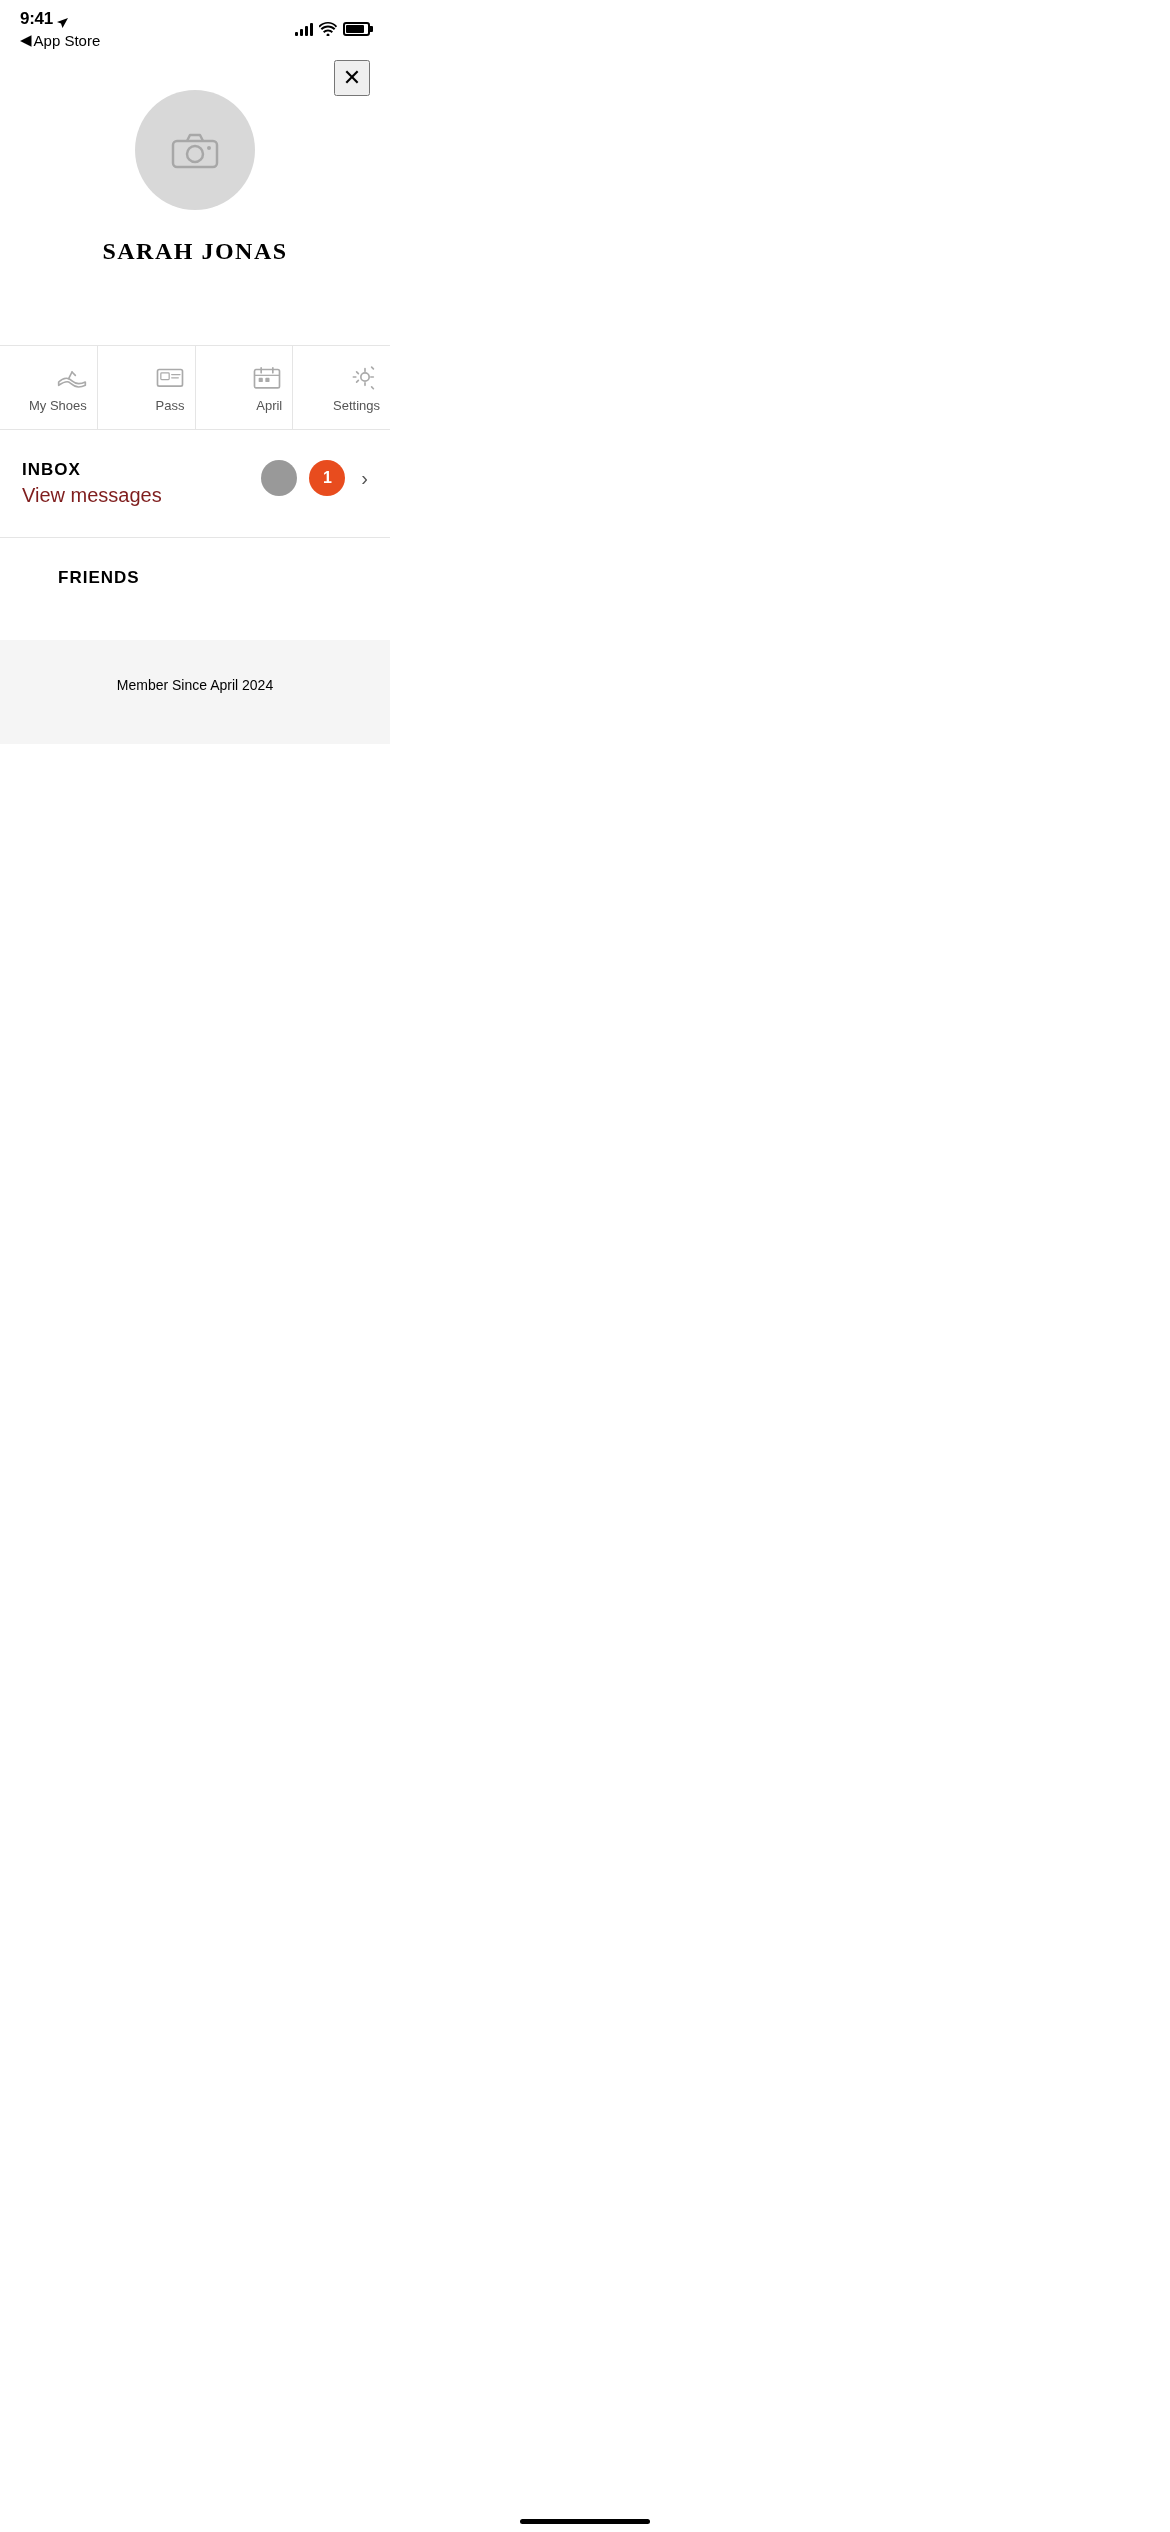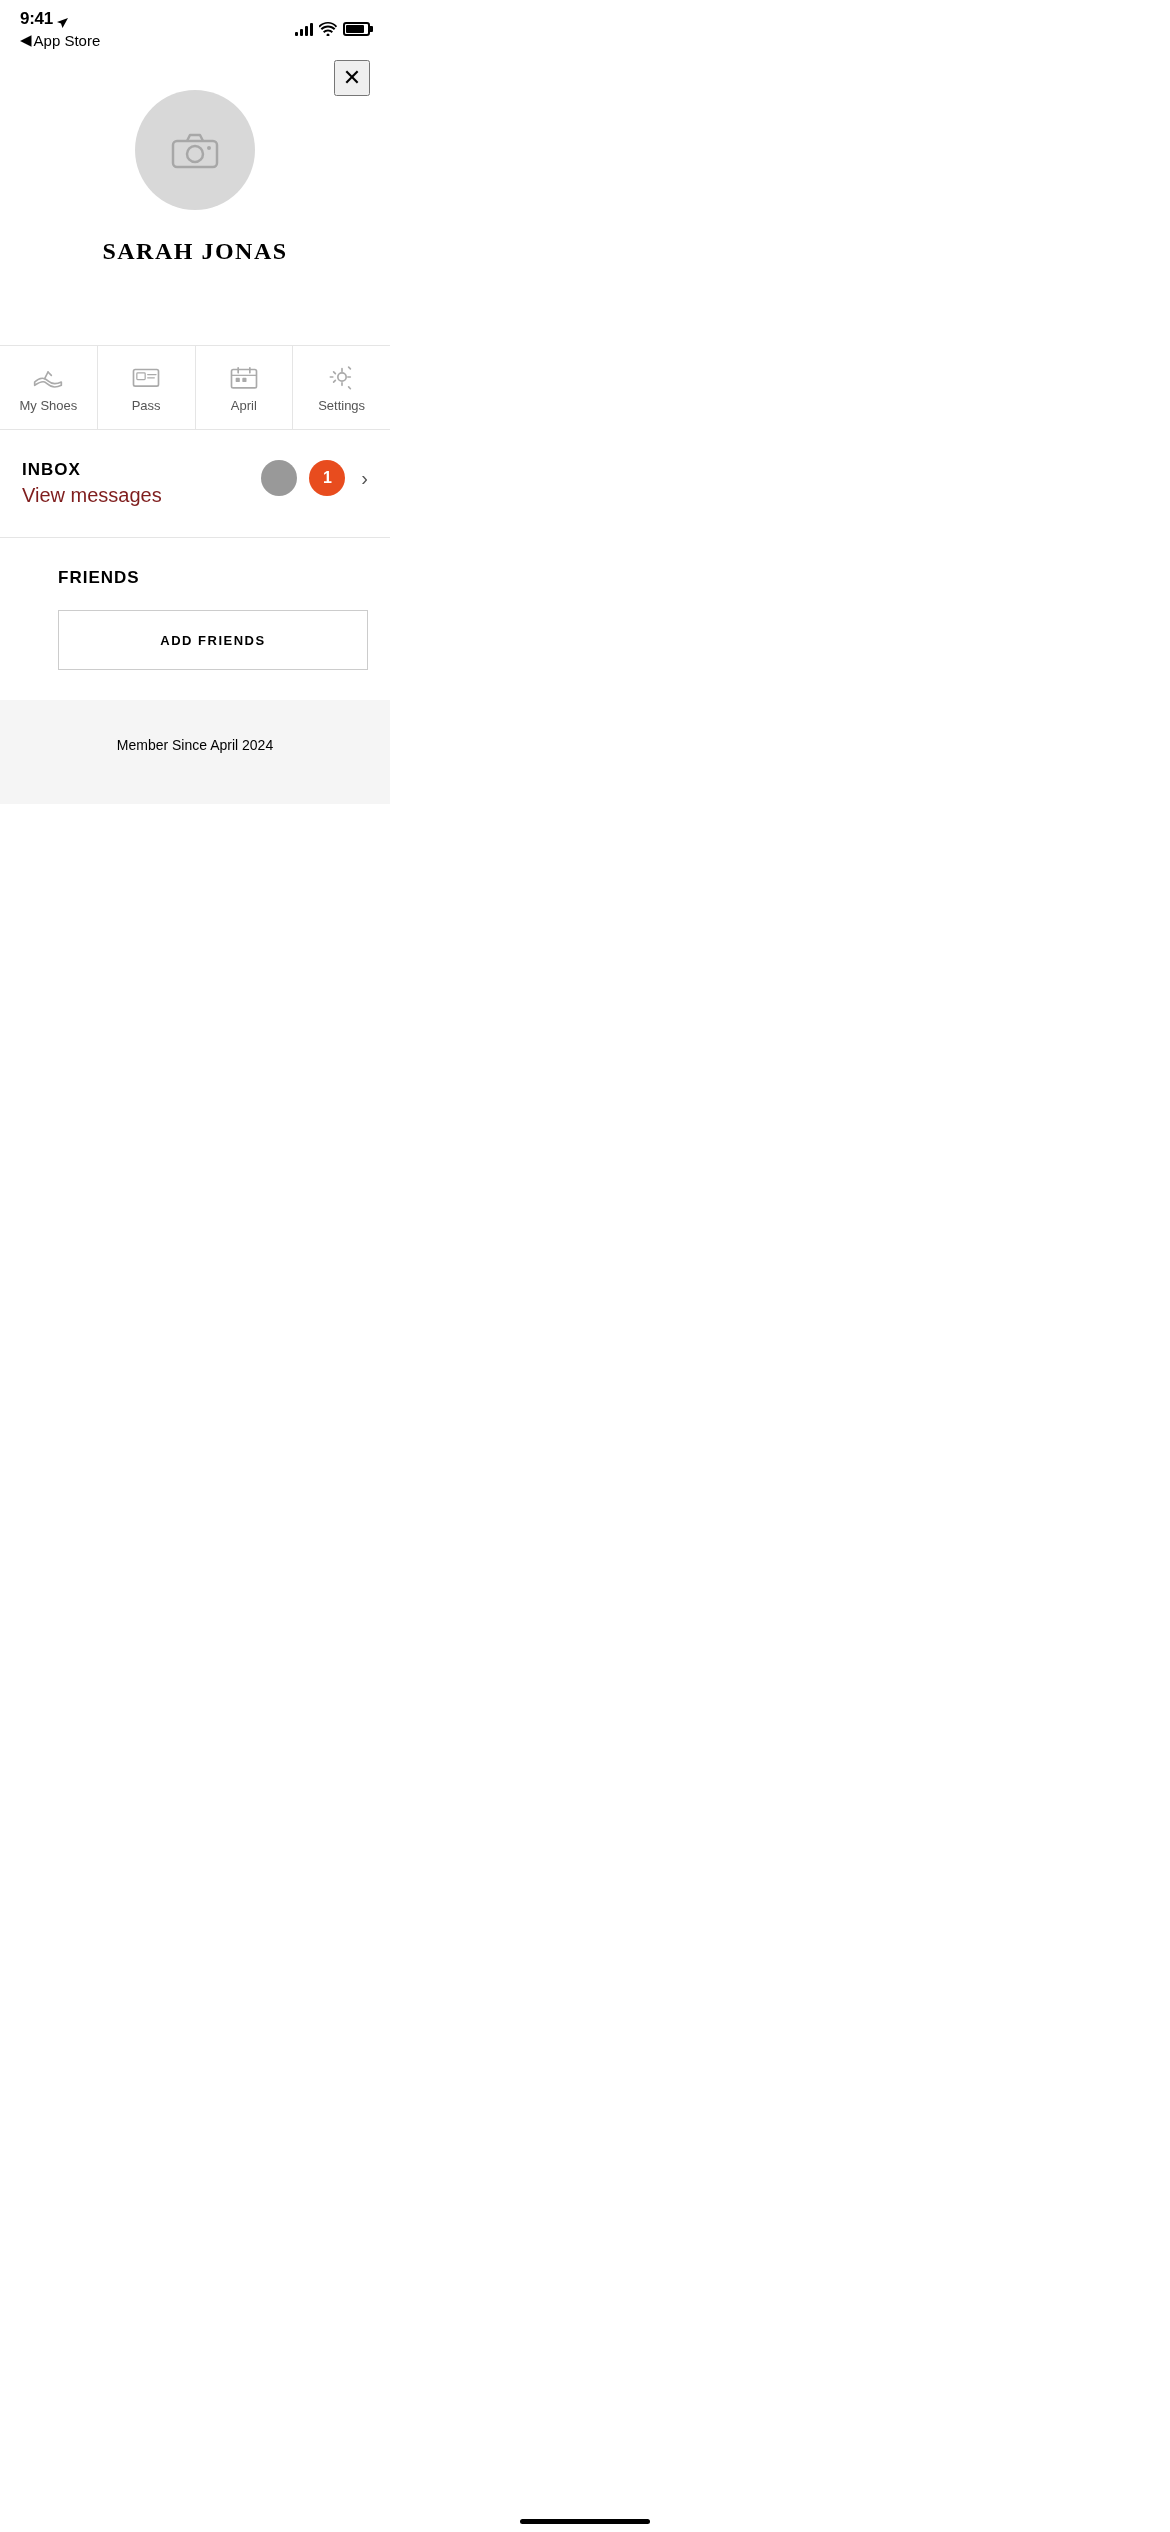--- a/index.html
+++ b/index.html
@@ -178,21 +178,21 @@
       display: flex;
       border-top: 1px solid #e5e5e5;
       border-bottom: 1px solid #e5e5e5;
       margin-top: 20px;
     }
 
     .nav-tab {
       flex: 1;
       display: flex;
       flex-direction: column;
-      align-items: center;
+      align-items: flex-end;
       padding: 18px 10px 16px;
       cursor: pointer;
       border-right: 1px solid #e5e5e5;
       gap: 8px;
     }
 
     .nav-tab:last-child {
       border-right: none;
     }
 
@@ -425,20 +425,19 @@
   </div>
   <div class="inbox-right">
     <div class="inbox-dot"></div>
     <div class="inbox-badge">1</div>
     <span class="inbox-arrow">›</span>
   </div>
 </div>
 
 <div class="friends-section">
   <div class="friends-title">FRIENDS</div>
-  <button class="add-friends-btn">ADD FRIENDS</button>
 </div>
 
 <div class="footer">
   <span class="member-since">Member Since April 2024</span>
 </div>
 
 <div class="home-indicator"></div>
 
 </body></html>

